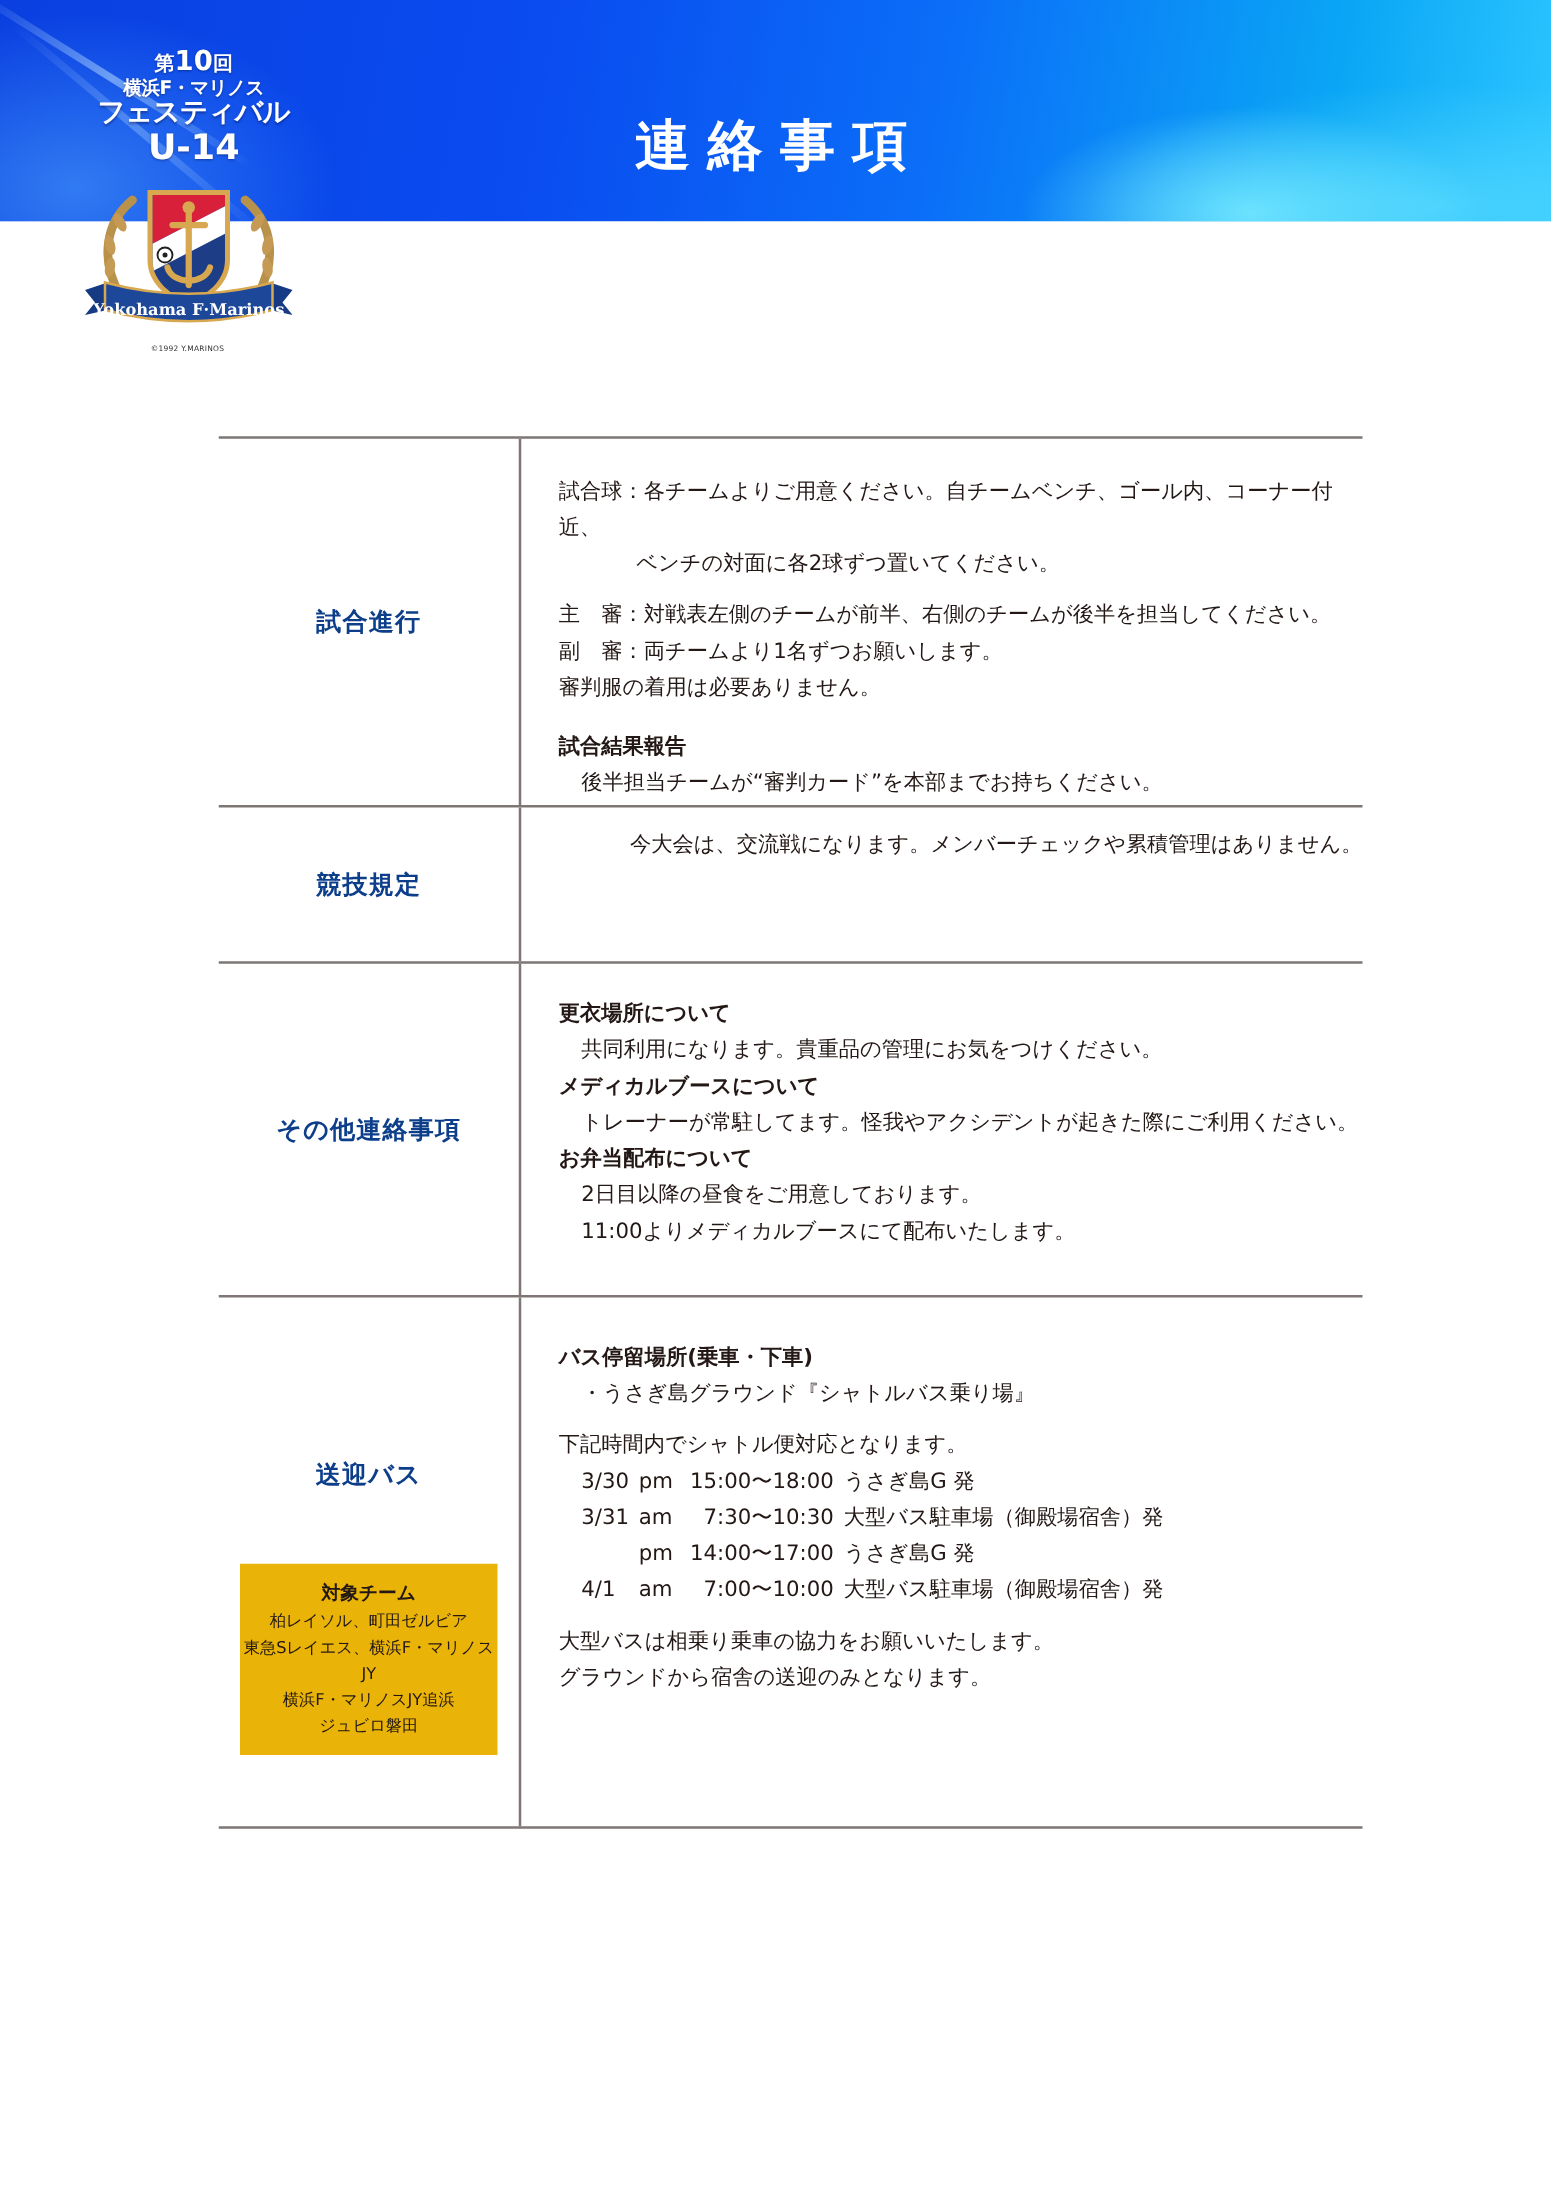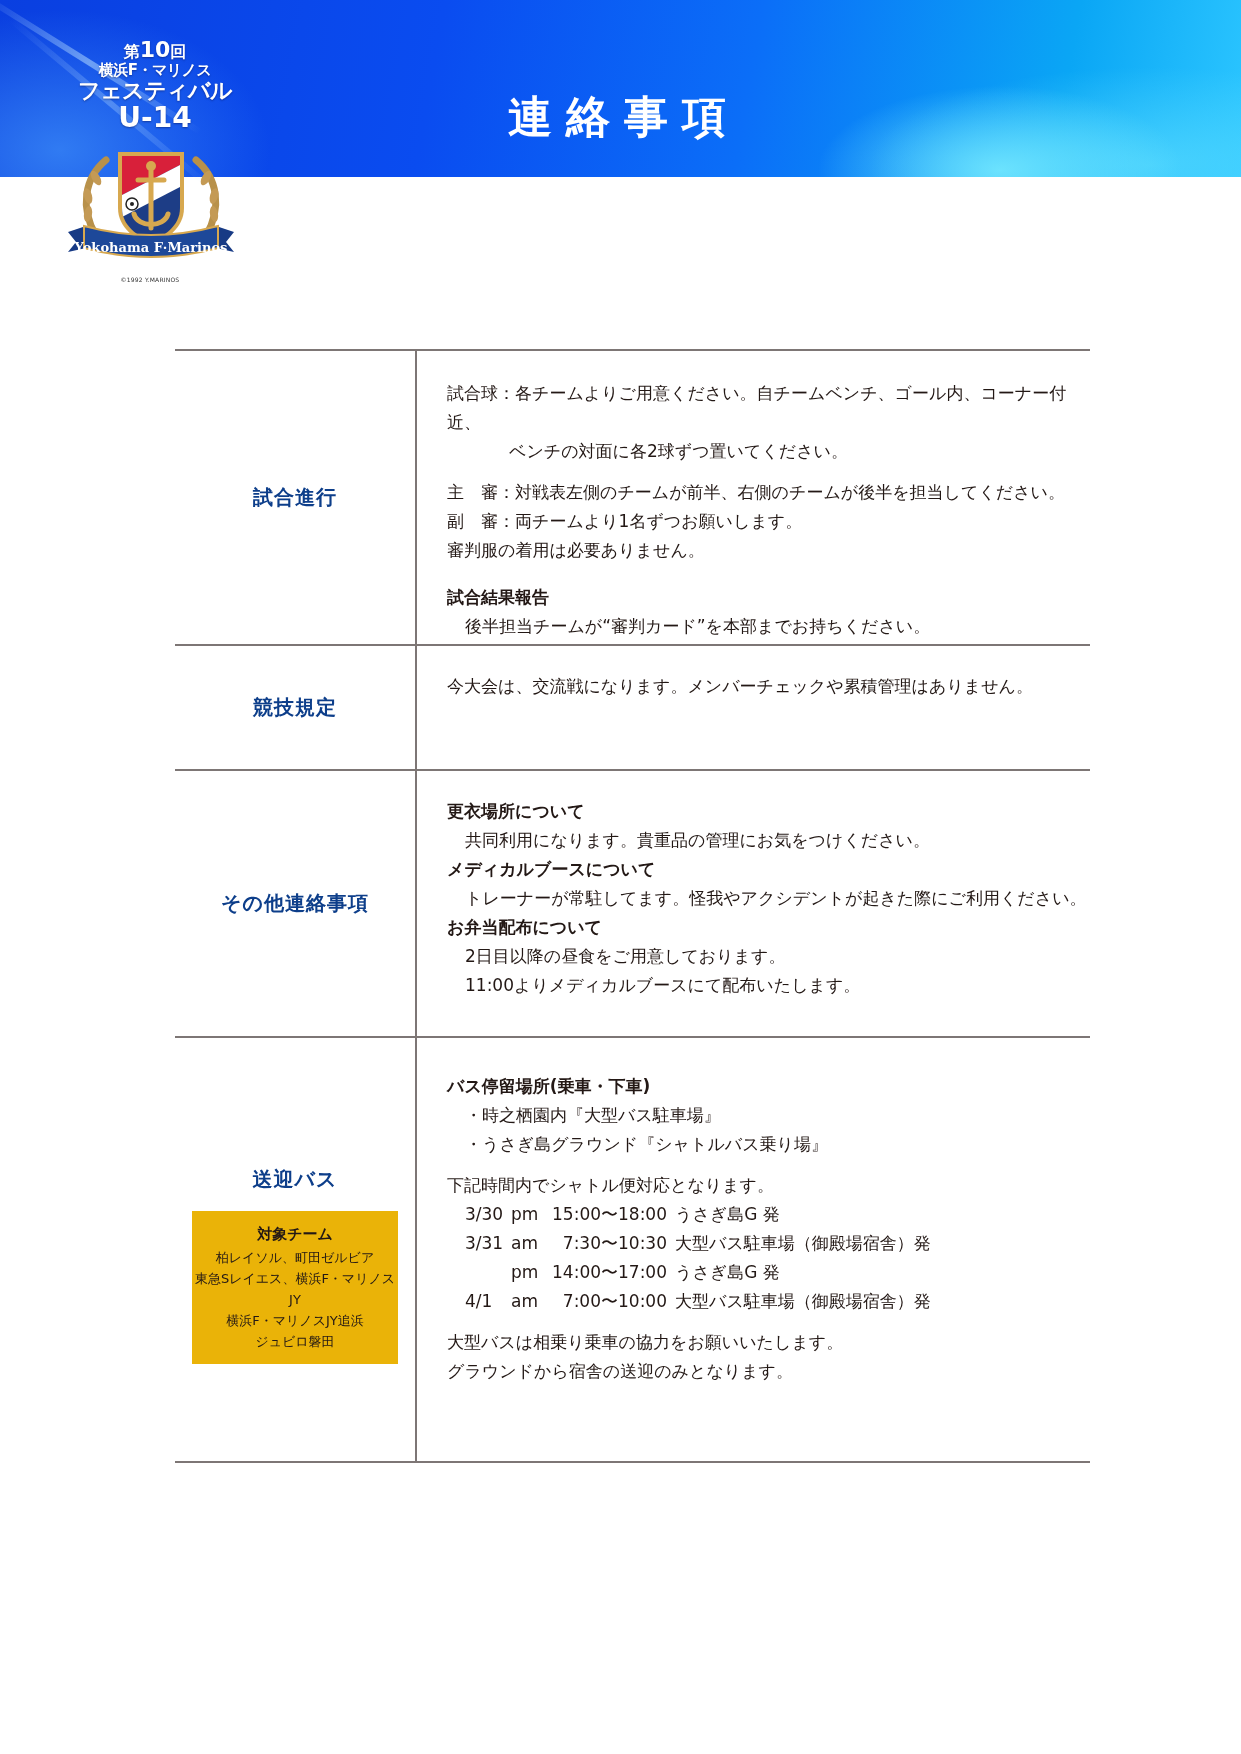--- a/index.html
+++ b/index.html
@@ -151,54 +151,53 @@
       <div class="gap" style="height:18px;"></div>
       <p class="para head">試合結果報告</p>
       <p class="para ind1">後半担当チームが“審判カード”を本部までお持ちください。</p>
     </div>
   </div>
 
   <div class="row" style="height:125px;">
     <div class="row-label">
       <div class="lbl">競技規定</div>
     </div>
-    <div class="row-body" style="padding-top:26px;">
+    <div class="row-body" style="padding-top:16px;text-align:right;">
       <p class="para">今大会は、交流戦になります。メンバーチェックや累積管理はありません。</p>
     </div>
   </div>
 
   <div class="row" style="height:267px;">
     <div class="row-label">
       <div class="lbl">その他連絡事項</div>
     </div>
     <div class="row-body" style="padding-top:26px;">
       <p class="para head">更衣場所について</p>
       <p class="para ind1">共同利用になります。貴重品の管理にお気をつけください。</p>
       <p class="para head">メディカルブースについて</p>
       <p class="para ind1">トレーナーが常駐してます。怪我やアクシデントが起きた際にご利用ください。</p>
       <p class="para head">お弁当配布について</p>
       <p class="para ind1">2日目以降の昼食をご用意しております。</p>
       <p class="para ind1">11:00よりメディカルブースにて配布いたします。</p>
     </div>
   </div>
 
   <div class="row" style="height:425px;">
-    <div class="row-label" style="justify-content:flex-start; padding-top:128px;">
+    <div class="row-label" style="justify-content:flex-start; padding-top:128px;gap:40px;">
       <div class="lbl">送迎バス</div>
       <div class="teams-box">
         <div class="teams-title">対象チーム</div>
         <div>柏レイソル、町田ゼルビア</div>
         <div>東急Sレイエス、横浜F・マリノスJY</div>
         <div>横浜F・マリノスJY追浜</div>
         <div>ジュビロ磐田</div>
       </div>
     </div>
     <div class="row-body" style="padding-top:34px;">
       <p class="para head">バス停留場所(乗車・下車)</p>
-      <p class="para ind1">・時之栖園内『大型バス駐車場』</p>
       <p class="para ind1">・うさぎ島グラウンド『シャトルバス乗り場』</p>
       <div class="gap"></div>
       <p class="para">下記時間内でシャトル便対応となります。</p>
 
       <div class="sched">
         <span class="date">3/30</span><span class="ap">pm</span><span class="time">15:00〜18:00</span><span>うさぎ島G 発</span>
       </div>
       <div class="sched">
         <span class="date">3/31</span><span class="ap">am</span><span class="time">7:30〜10:30</span><span>大型バス駐車場（御殿場宿舎）発</span>
       </div>

